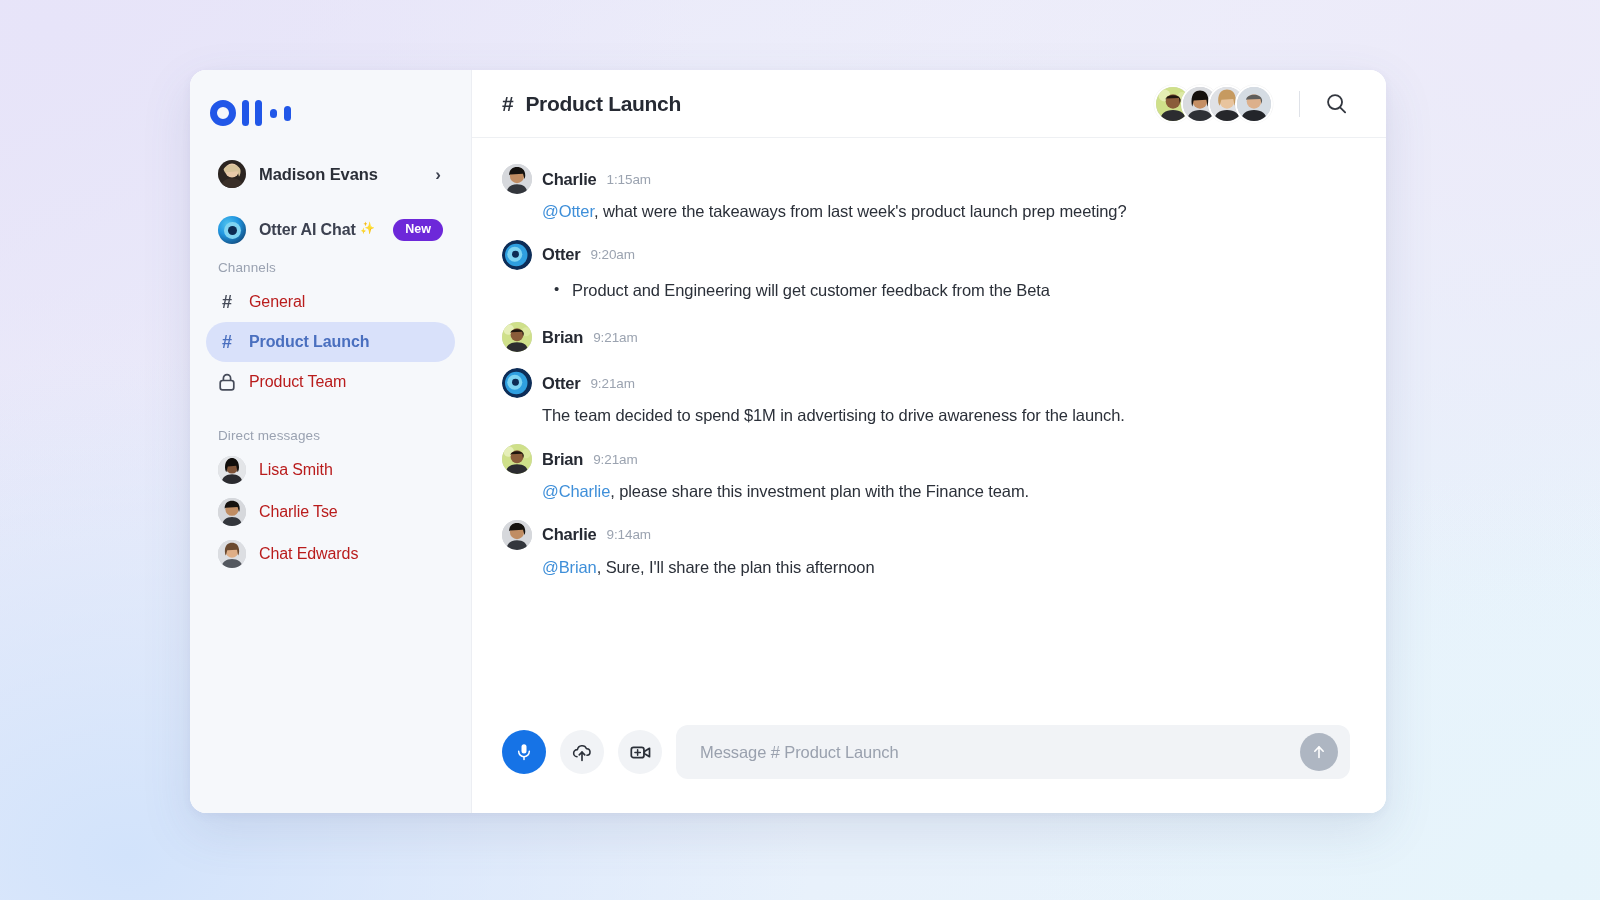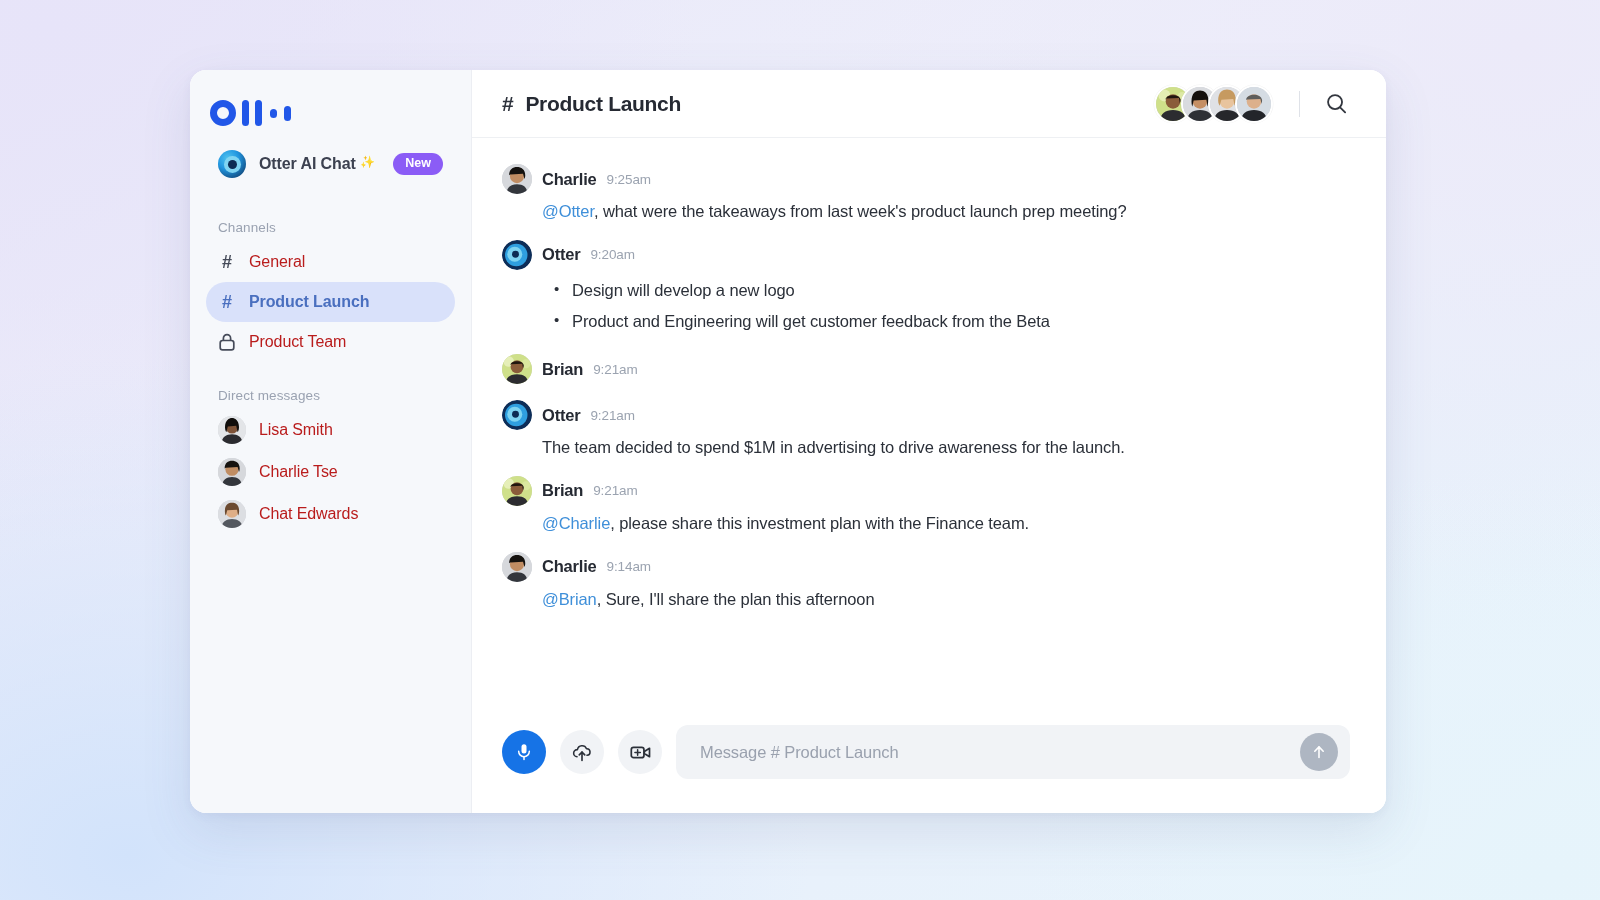--- a/index.html
+++ b/index.html
@@ -109,21 +109,21 @@
     font-weight: 600;
     color: #3c4150;
     letter-spacing: -.1px;
     display: flex;
     align-items: flex-start;
     gap: 5px;
   }
   .sparkle { color: #f1c34a; font-size: 12px; }
   .badge-new {
     margin-left: auto;
-    background: #8b5cf6;
+    background: #6d28d9;
     color: #ffffff;
     font-size: 12.5px;
     font-weight: 700;
     border-radius: 12px;
     padding: 4px 12px 5px;
     line-height: 1;
   }
   .otter-avatar {
     width: 28px; height: 28px;
     border-radius: 50%;
@@ -135,21 +135,21 @@
     width: 9px; height: 9px; border-radius: 50%;
     background: #0d2c54;
     box-shadow: 0 0 0 4px #7fd4f2;
   }
 
   .section-label {
     font-size: 13.5px;
     color: #9aa2b1;
     font-weight: 500;
     padding: 0 0 0 28px;
-    margin-top: 36px;
+    margin-top: 10px;
     margin-bottom: 7px;
     letter-spacing: .1px;
   }
   .section-label.dm { margin-top: 26px; }
 
   .chan-hash {
     font-size: 18px;
     font-weight: 600;
     color: #454b59;
     width: 18px;
@@ -336,20 +336,32 @@
   <div class="sidebar">
 
     <div class="logo">
       <span class="ring"></span>
       <span class="bar"></span>
       <span class="bar"></span>
       <span class="bar short"></span>
       <span class="bar mid"></span>
     </div>
 
+    <div class="side-row user-row">
+      <span class="avatar">
+        <svg viewBox="0 0 40 40">
+            <rect width="40" height="40" fill="#2b2420"></rect>
+            <circle cx="20" cy="15" r="10" fill="#e8c9a8"></circle>
+            <path d="M4 40c0-9 7-14 16-14s16 5 16 14z" fill="#3a2f28"></path>
+            <path d="M8 14c2-9 22-9 24 0 1 6-2 10-2 10l-2-8-18 2z" fill="#d8c39a"></path>
+          </svg>
+      </span>
+      <span class="uname">Madison Evans</span>
+      <span class="chev">›</span>
+    </div>
 
     <div class="side-row otter-row">
       <span class="otter-avatar">
         <span class="eye"></span>
       </span>
       <span class="otter-label">
         <span>Otter AI Chat</span>
         <span class="sparkle">✨</span>
       </span>
       <span class="badge-new">New</span>
@@ -477,42 +489,41 @@
         <div class="msg-head">
           <span class="avatar">
             <svg viewBox="0 0 40 40">
                 <rect width="40" height="40" fill="#d6d8dc"></rect>
                 <path d="M6 40c0-9 6-13 14-13s14 4 14 13z" fill="#33363c"></path>
                 <circle cx="20" cy="16" r="9.5" fill="#c08d63"></circle>
                 <path d="M9.5 15c0-8 5-11 10.5-11S31 7 31 15c0 3-1 5-1 5l-2-7-17 1z" fill="#15120f"></path>
               </svg>
           </span>
           <span class="msg-author">Charlie</span>
-          <span class="msg-time">9:25am</span>
+          <span class="msg-time">1:15am</span>
         </div>
         <div class="msg-body">
           <span class="mention">@Otter</span><span>, what were the takeaways from last week's product launch prep meeting?</span>
         </div>
       </div>
 
       <div class="msg">
         <div class="msg-head">
           <span class="avatar">
             <svg viewBox="0 0 40 40">
                 <circle cx="20" cy="20" r="20" fill="#0d2d58"></circle>
                 <circle cx="19" cy="20" r="15" fill="#2f9fe0"></circle>
                 <circle cx="17" cy="19" r="10" fill="#7ed4f2"></circle>
                 <circle cx="18" cy="19" r="4.6" fill="#0d2c54"></circle>
               </svg>
           </span>
           <span class="msg-author">Otter</span>
           <span class="msg-time">9:20am</span>
         </div>
         <ul class="bullets">
-          <li>Design will develop a new logo</li>
           <li>Product and Engineering will get customer feedback from the Beta</li>
         </ul>
       </div>
 
       <div class="msg">
         <div class="msg-head">
           <span class="avatar">
             <svg viewBox="0 0 40 40">
                 <rect width="40" height="40" fill="#cfe08a"></rect>
                 <circle cx="9" cy="10" r="7" fill="#e6efb8"></circle>

